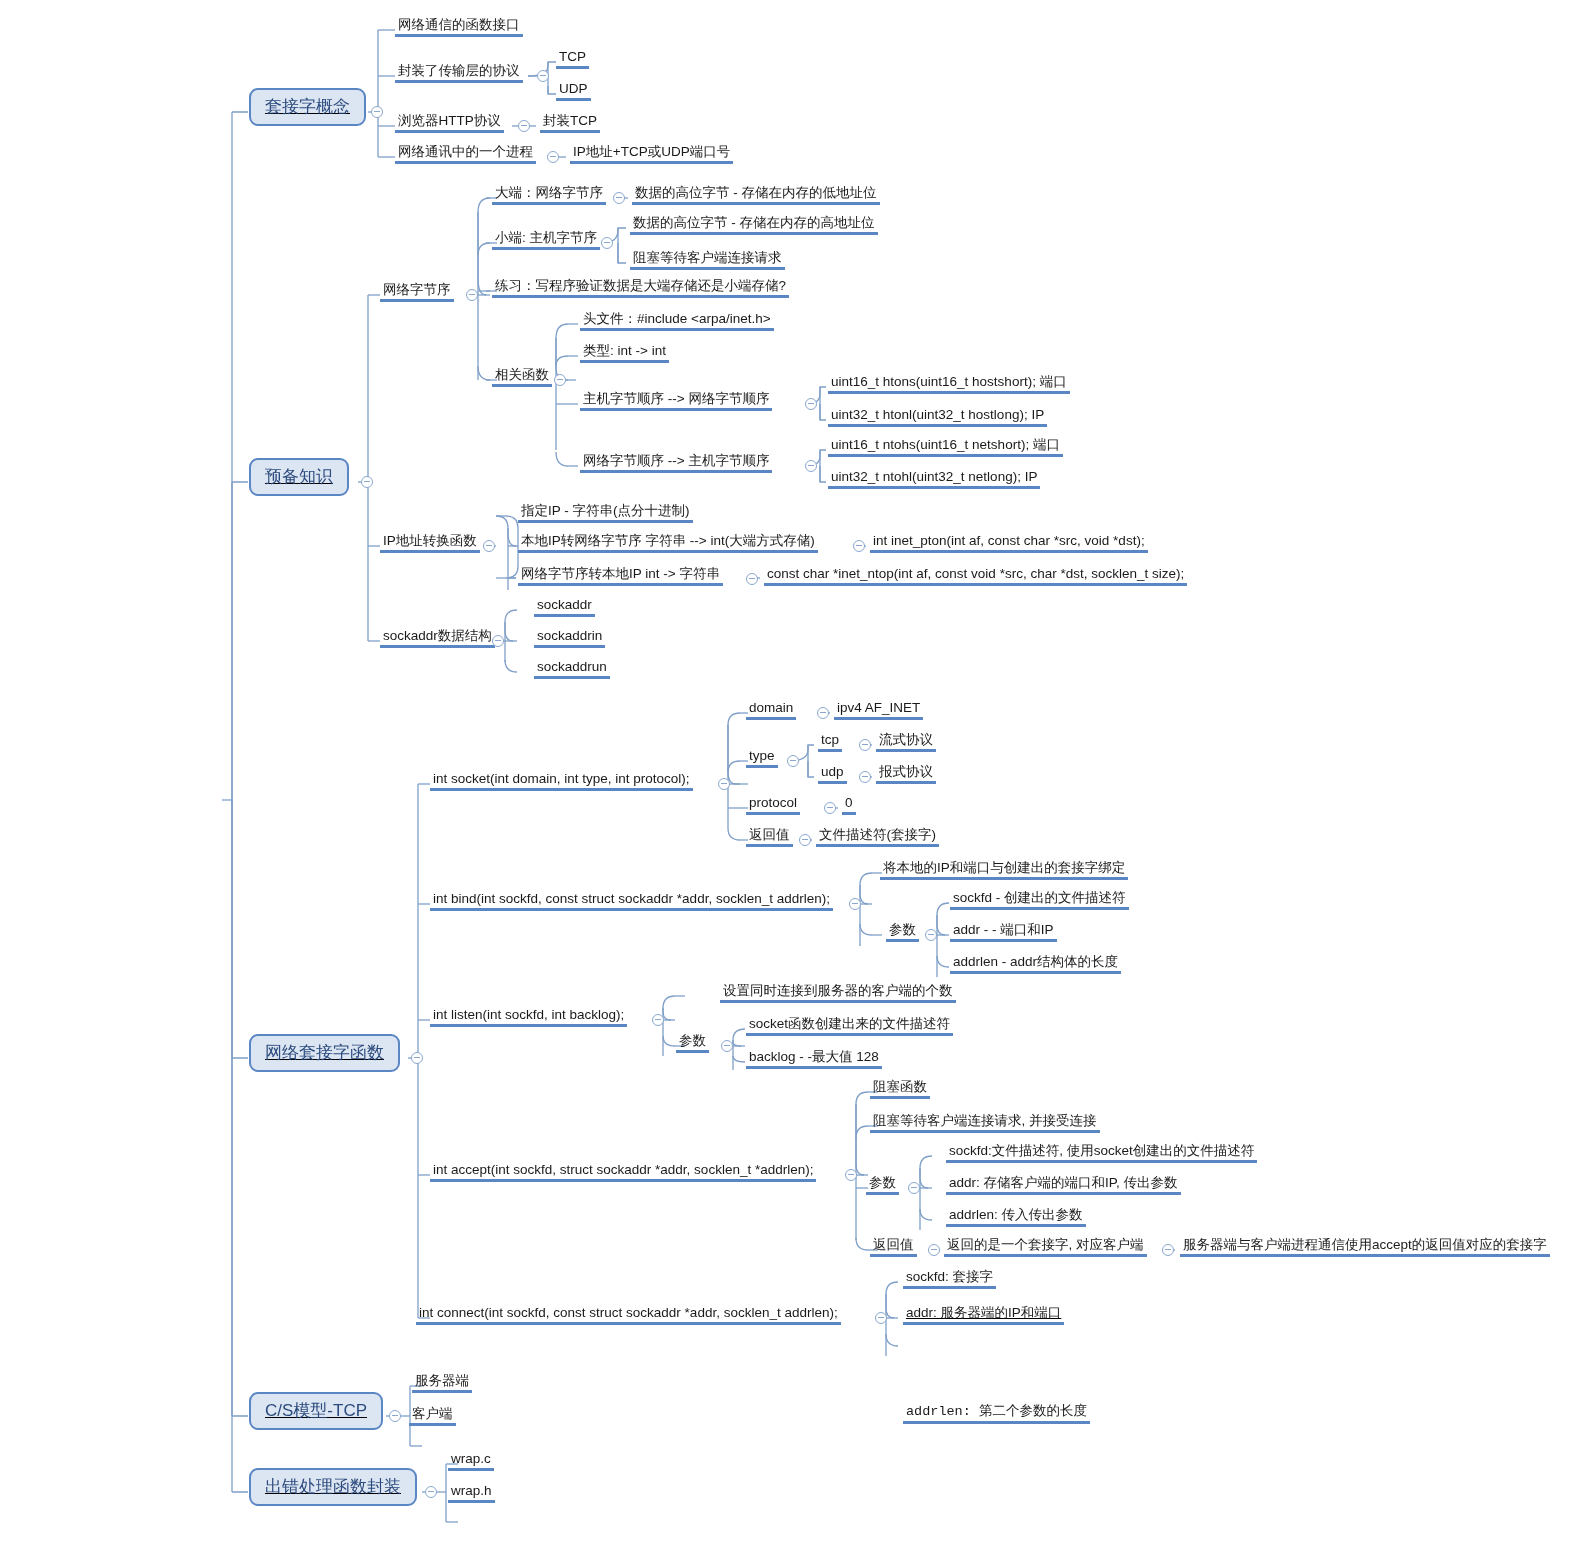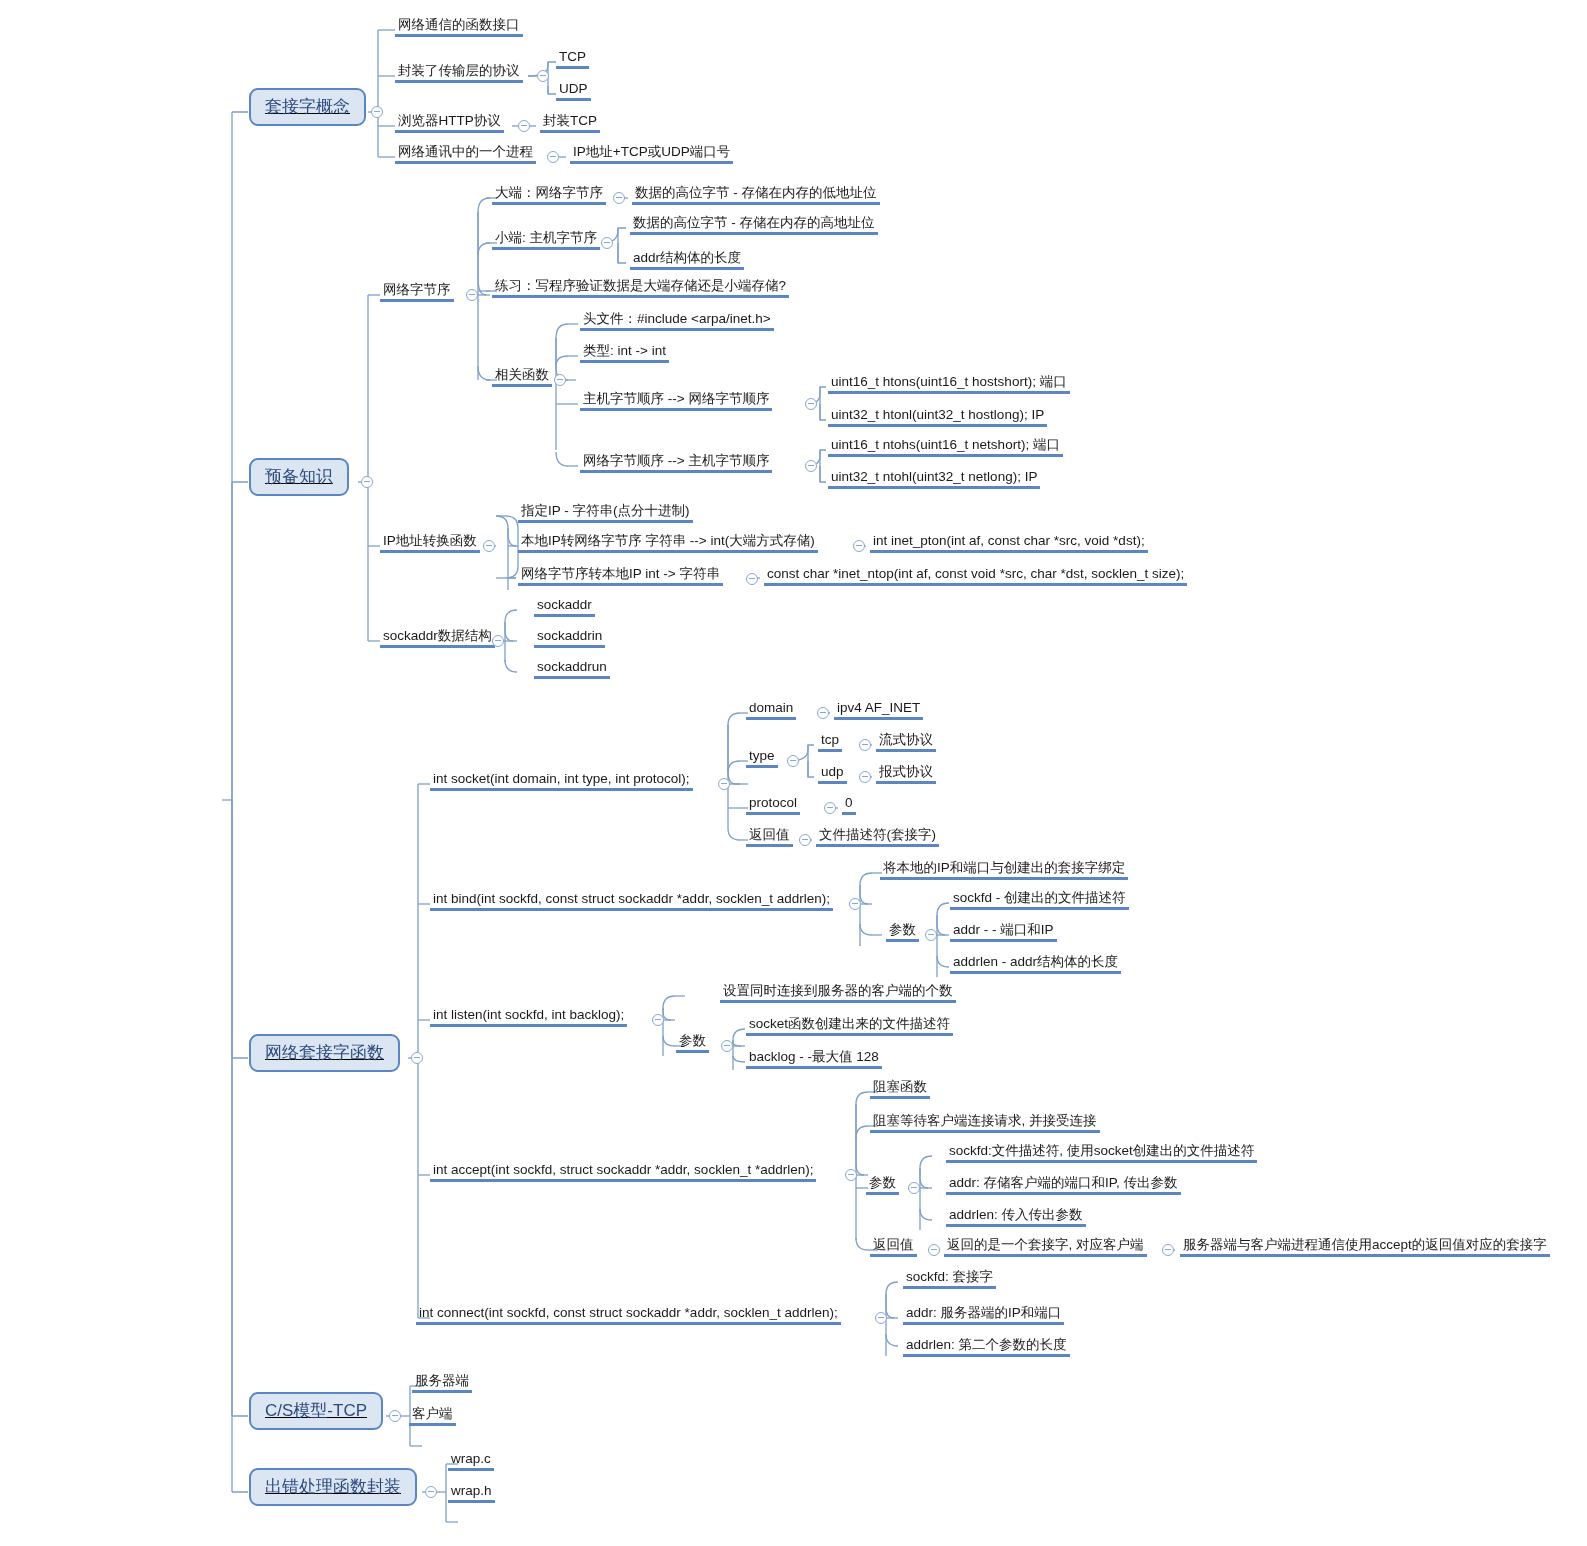--- a/index.html
+++ b/index.html
@@ -330,21 +330,21 @@
   </div>
 
   <div class="node" style="left:492px;top:230px;">
     <span class="txt">小端: 主机字节序</span>
   </div>
   <span class="toggle" style="left:601px;top:237px;"></span>
   <div class="node" style="left:630px;top:215px;">
     <span class="txt">数据的高位字节 - 存储在内存的高地址位</span>
   </div>
   <div class="node" style="left:630px;top:250px;">
-    <span class="txt">addr结构体的长度</span>
+    <span class="txt">阻塞等待客户端连接请求</span>
   </div>
 
   <div class="node" style="left:492px;top:278px;">
     <span class="txt">练习：写程序验证数据是大端存储还是小端存储?</span>
   </div>
 
   <div class="node" style="left:492px;top:367px;">
     <span class="txt">相关函数</span>
   </div>
   <span class="toggle" style="left:554px;top:374px;"></span>
@@ -544,24 +544,24 @@
   </div>
 
   <div class="node" style="left:416px;top:1305px;">
     <span class="txt">int connect(int sockfd, const struct sockaddr *addr, socklen_t addrlen);</span>
   </div>
   <span class="toggle" style="left:875px;top:1312px;"></span>
 
   <div class="node" style="left:903px;top:1269px;">
     <span class="txt">sockfd: 套接字</span>
   </div>
-  <div class="node" style="left:903px;top:1305px;">
+  <div class="node" style="left:903px;top:1305px;text-decoration:underline;">
     <span class="txt">addr: 服务器端的IP和端口</span>
   </div>
-  <div class="node" style="left:903px;top:1337px;">
+  <div class="node" style="left:903px;top:1404px;font-family:Liberation Mono, monospace;">
     <span class="txt">addrlen: 第二个参数的长度</span>
   </div>
 
   <div class="node" style="left:412px;top:1373px;">
     <span class="txt">服务器端</span>
   </div>
   <div class="node" style="left:409px;top:1406px;">
     <span class="txt">客户端</span>
   </div>
 

